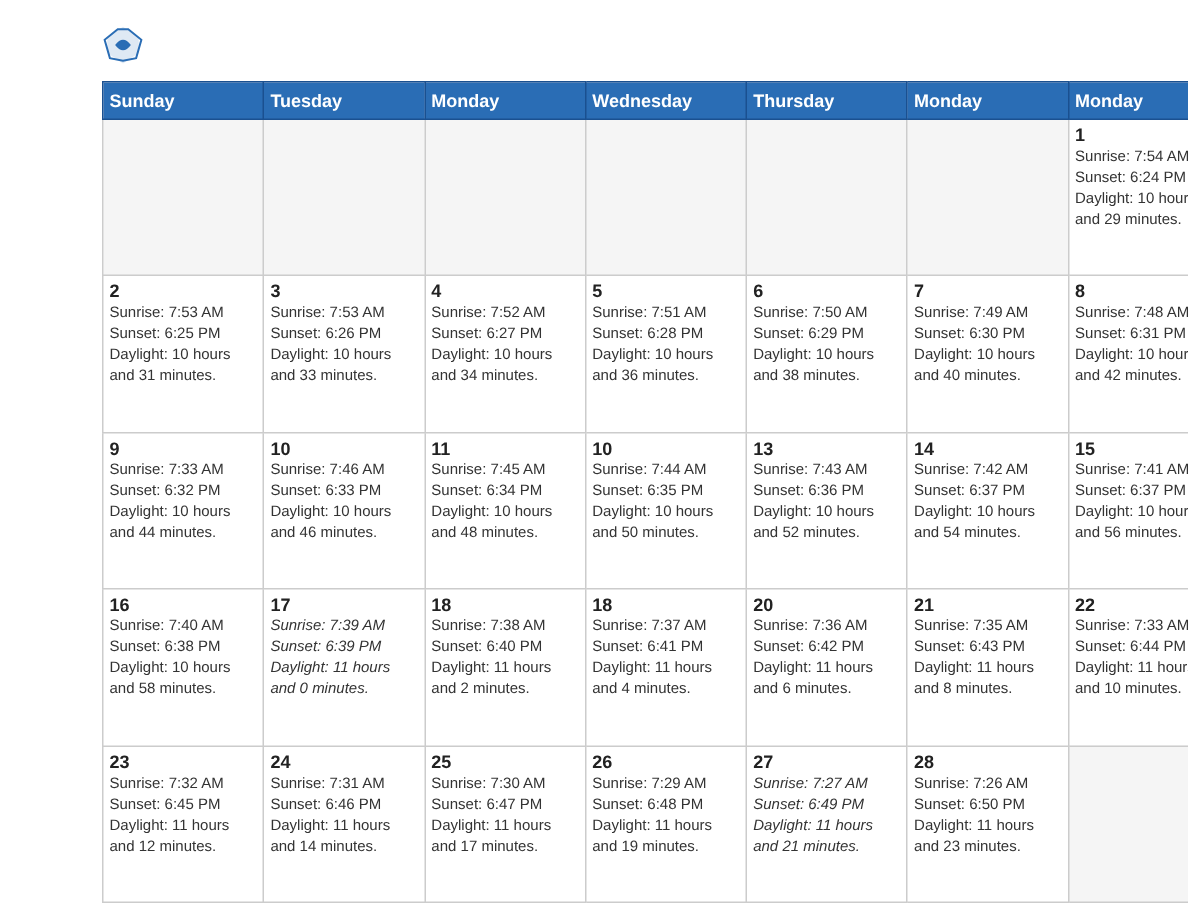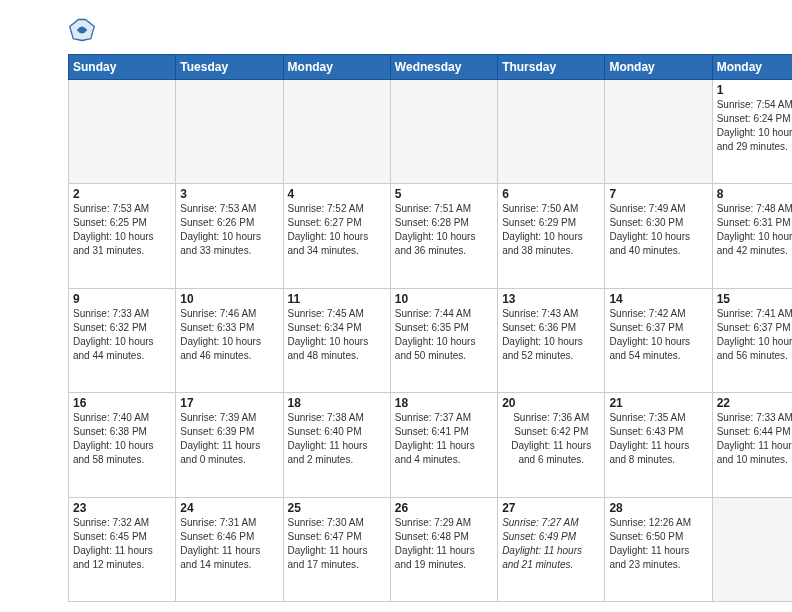--- a/index.html
+++ b/index.html
@@ -254,42 +254,42 @@
         <tr class="week-row">
           <td>
             <span class="day-num">16</span>
             <div class="day-info" style="white-space: pre-line;">Sunrise: 7:40 AM
 Sunset: 6:38 PM
 Daylight: 10 hours
 and 58 minutes.</div>
           </td>
           <td>
             <span class="day-num">17</span>
-            <div class="day-info" style="white-space: pre-line;">Sunrise: 7:39 AM
+            <div class="day-info" style="white-space: pre-line; font-style: italic;">Sunrise: 7:39 AM
 Sunset: 6:39 PM
 Daylight: 11 hours
 and 0 minutes.</div>
           </td>
           <td>
             <span class="day-num">18</span>
             <div class="day-info" style="white-space: pre-line;">Sunrise: 7:38 AM
 Sunset: 6:40 PM
 Daylight: 11 hours
 and 2 minutes.</div>
           </td>
           <td>
             <span class="day-num">18</span>
             <div class="day-info" style="white-space: pre-line;">Sunrise: 7:37 AM
 Sunset: 6:41 PM
 Daylight: 11 hours
 and 4 minutes.</div>
           </td>
           <td>
             <span class="day-num">20</span>
-            <div class="day-info" style="white-space: pre-line; text-align: center;">Sunrise: 7:36 AM
+            <div class="day-info" style="white-space: pre-line;">Sunrise: 7:36 AM
 Sunset: 6:42 PM
 Daylight: 11 hours
 and 6 minutes.</div>
           </td>
           <td>
             <span class="day-num">21</span>
             <div class="day-info" style="white-space: pre-line;">Sunrise: 7:35 AM
 Sunset: 6:43 PM
 Daylight: 11 hours
 and 8 minutes.</div>
@@ -333,21 +333,21 @@
           </td>
           <td>
             <span class="day-num">27</span>
             <div class="day-info" style="white-space: pre-line; font-style: italic;">Sunrise: 7:27 AM
 Sunset: 6:49 PM
 Daylight: 11 hours
 and 21 minutes.</div>
           </td>
           <td>
             <span class="day-num">28</span>
-            <div class="day-info" style="white-space: pre-line;">Sunrise: 12:26 AM
+            <div class="day-info" style="white-space: pre-line;">Sunrise: 7:26 AM
 Sunset: 6:50 PM
 Daylight: 11 hours
 and 23 minutes.</div>
           </td>
           <td class="empty"></td>
         </tr>
       </tbody>
   </table>
 </div>
 

